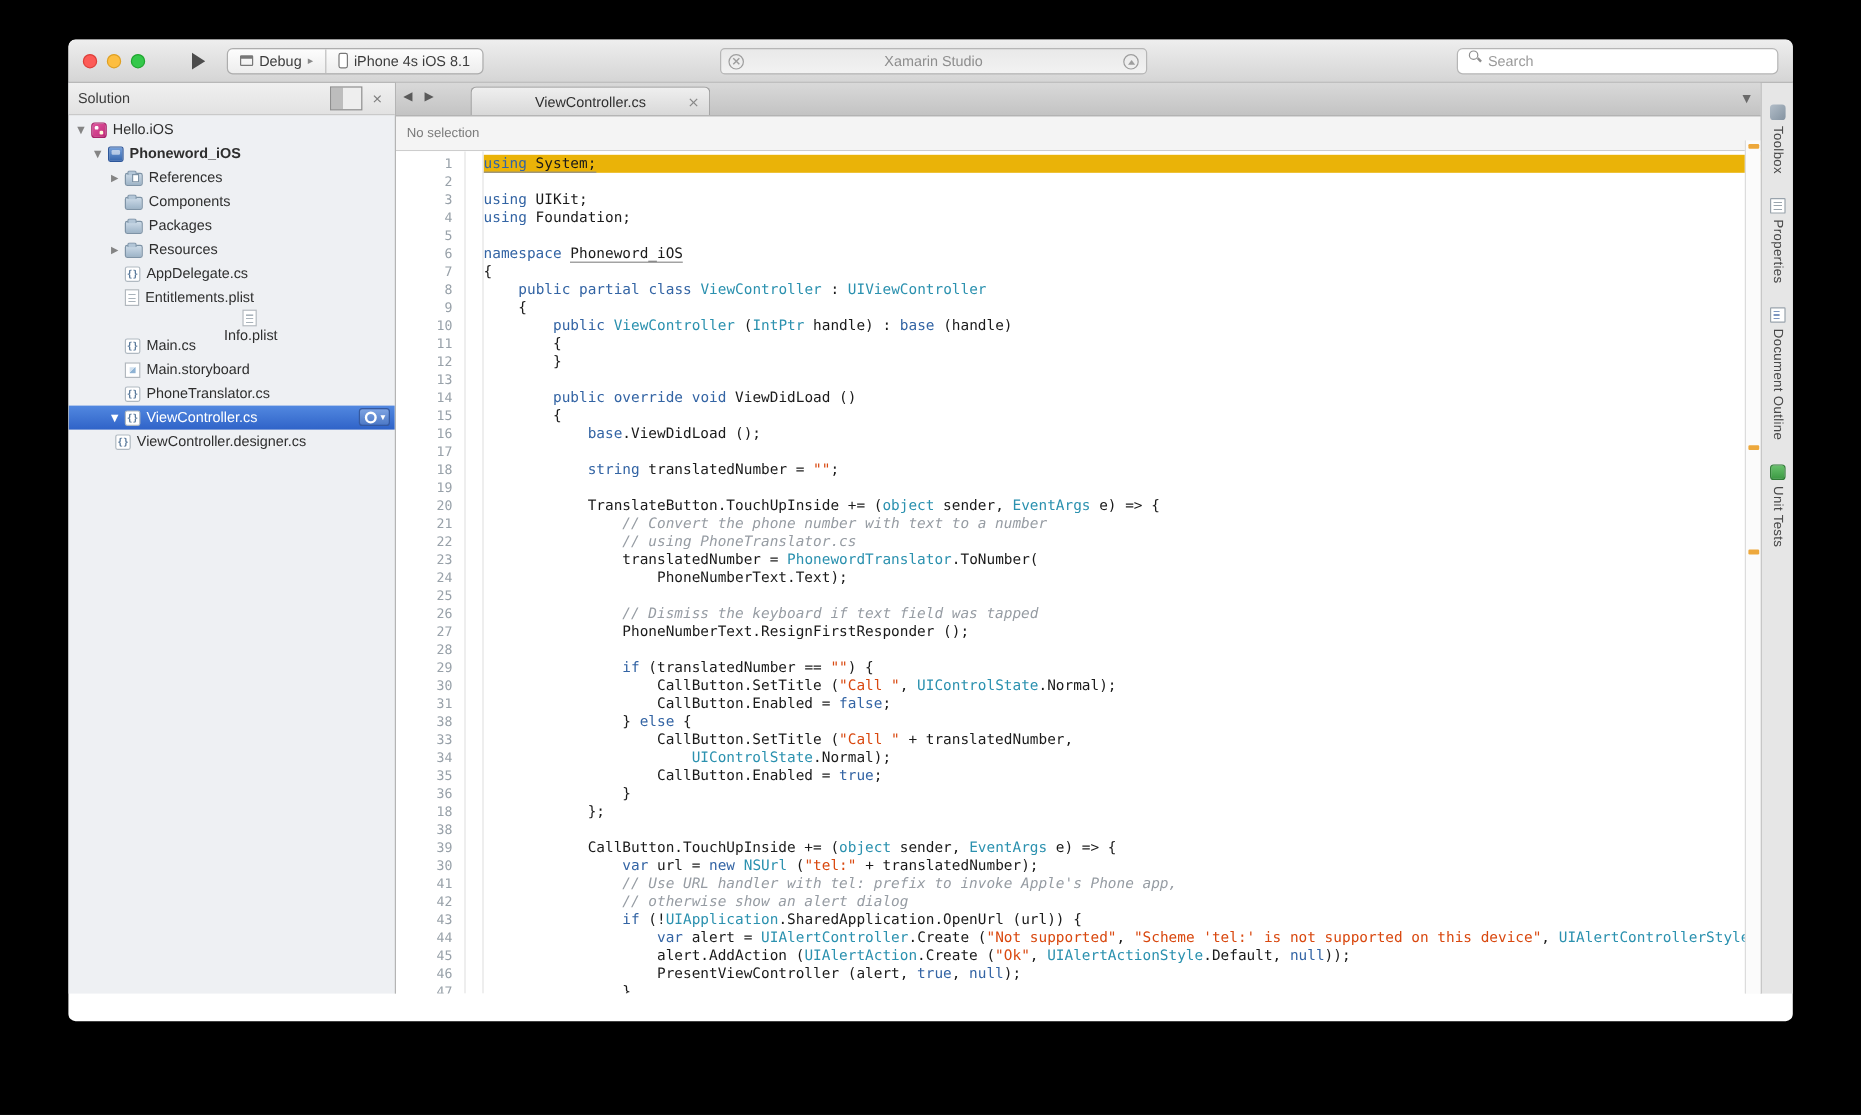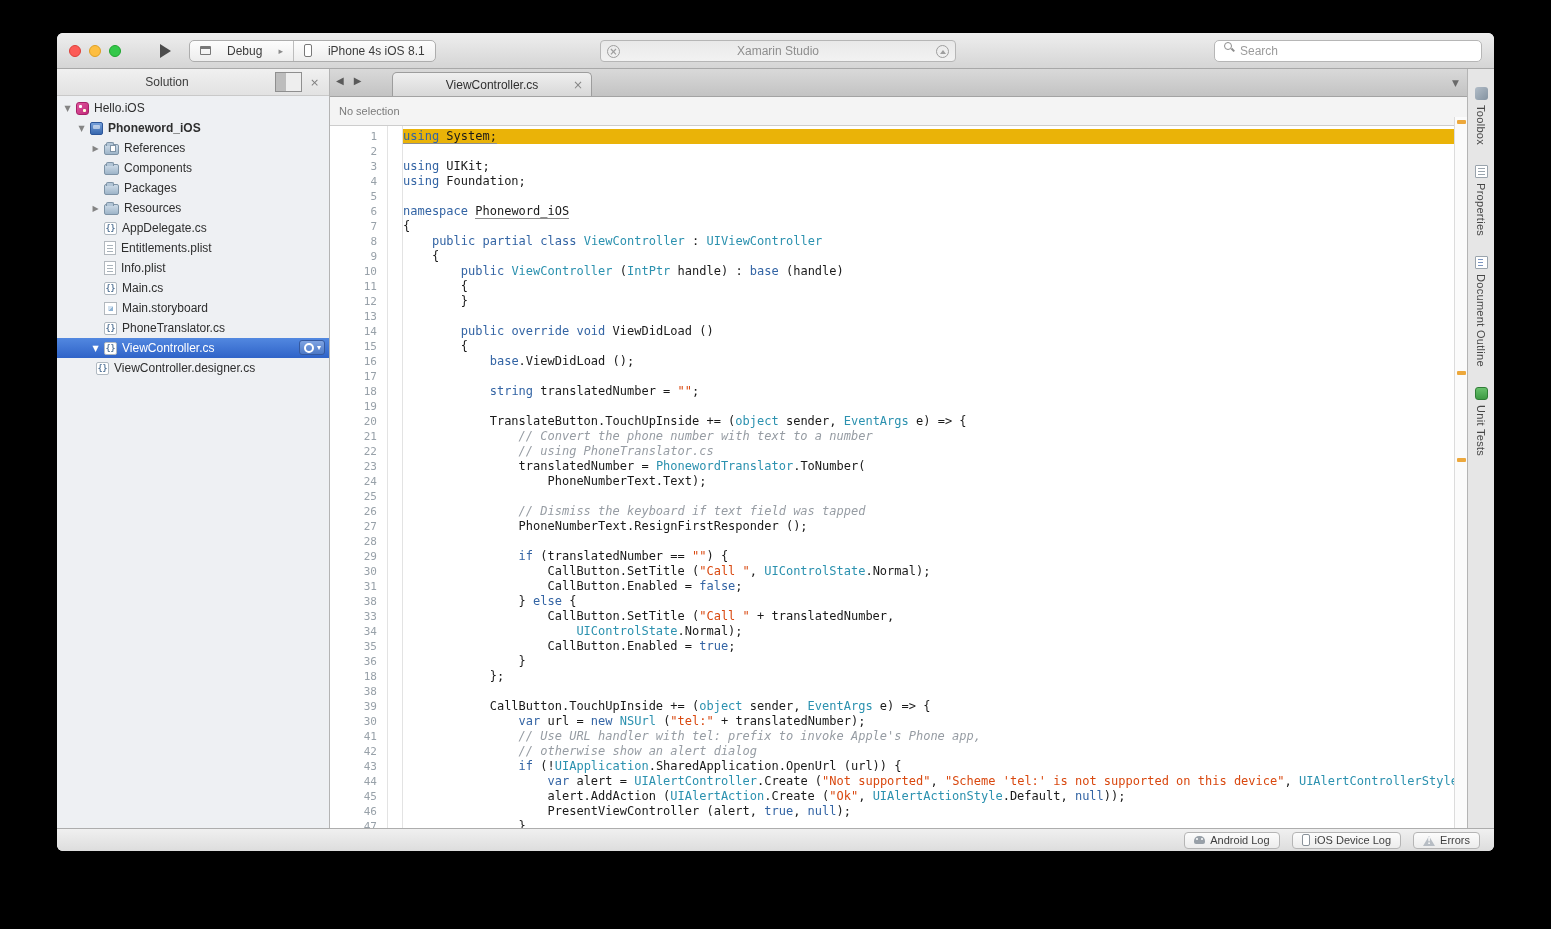--- a/index.html
+++ b/index.html
@@ -15,21 +15,21 @@
     display:flex; align-items:center; }
   .traffic { display:flex; gap:8px; margin-left:12px; }
   .tl { width:12px; height:12px; border-radius:50%; }
   .tl.red { background:#fc5b57; border:1px solid #dd3f39; }
   .tl.yellow { background:#fdbe41; border:1px solid #dfa023; }
   .tl.green { background:#34c84a; border:1px solid #1fa62f; }
   .run-btn { margin-left:32px; width:24px; height:20px; display:flex; align-items:center; justify-content:center; }
   .run-icon { width:0; height:0; border-left:11px solid #4c4c4c; border-top:7px solid transparent; border-bottom:7px solid transparent; }
   .target-select { margin-left:12px; display:flex; align-items:stretch; height:22px;
     border:1px solid #adadad; border-radius:5px; background:linear-gradient(180deg,#fdfdfd,#ededed); overflow:hidden; }
-  .seg { display:flex; align-items:center; gap:16px; padding:0 10px; font-size:12px; color:#3c3c3c; }
+  .seg { display:flex; align-items:center; gap:5px; padding:0 10px; font-size:12px; color:#3c3c3c; }
   .seg + .seg { border-left:1px solid #bdbdbd;text-align:center; }
   .win-glyph { width:11px; height:9px; border:1px solid #787878; border-top:3px solid #787878; border-radius:1px; }
   .phone-glyph { width:8px; height:13px; border:1px solid #787878; border-radius:2px; background:#fff; }
   .chev { font-family:"DejaVu Sans",sans-serif; font-size:9px; color:#8a8a8a; }
   .statusbox { position:absolute; left:543px; top:7px; width:356px; height:22px;
     border:1px solid #b6b6b6; border-radius:4px; background:linear-gradient(180deg,#e9e9e9,#f2f2f2);
     display:flex; align-items:center; padding:0 6px; }
   .status-text { flex:1; text-align:center; font-size:12px; color:#8e8e8e; }
   .ring { width:13px; height:13px; border:1px solid #9e9e9e; border-radius:50%; position:relative; flex:none; }
   .ring.x::before { content:"×"; position:absolute; left:0; right:0; top:-1px; text-align:center;
@@ -46,21 +46,21 @@
   .searchbox input { border:none; outline:none; flex:1; font-size:12px; background:transparent; color:#333; }
   .searchbox input::placeholder { color:#9b9b9b; }
 
   
   .content { display:flex; height:759px; }
 
   
   .pad { width:273px; flex:none; background:#eef0f3; border-right:1px solid #b4b4b4; display:flex; flex-direction:column; }
   .pad-header { height:27px; background:linear-gradient(180deg,#f0f0f0,#e2e2e2); border-bottom:1px solid #c9c9c9;
     display:flex; align-items:center; padding:0 8px; }
-  .pad-title { font-size:12px; color:#3c3c3c; flex:1;text-align:center; }
+  .pad-title { font-size:12px; color:#3c3c3c; flex:1; }
   .pad-btn { width:13px; height:13px; margin-left:6px; color:#7d7d7d; font:11px/13px "DejaVu Sans",sans-serif; text-align:center; }
   .pad-btn.dock { border:1px solid #8f8f8f; background:linear-gradient(90deg,#bdbdbd 40%,#eee 40%); }
   .tree { padding-top:2px; overflow:hidden; }
   .tree-row { height:20px; display:flex; align-items:center; font-size:12px; color:#2e2e2e; position:relative; white-space:nowrap; }
   .tree-row.selected { background:linear-gradient(180deg,#5288e0,#2f63c8); color:#fff; }
   .arrow { width:13px; flex:none; text-align:center; font-family:"DejaVu Sans",sans-serif; font-size:8px; color:#848484; }
   .tree-row.selected .arrow { color:#fff; }
   .tlabel.bold { font-weight:bold; }
 
   .ticon { flex:none; position:relative; margin:0 5px 0 2px; }
@@ -223,21 +223,21 @@
           <div class="tree-row" style="padding-left: 32px;">
             <span class="arrow"></span>
             <span class="ticon code-file-icon"></span>
             <span class="tlabel">AppDelegate.cs</span>
           </div>
           <div class="tree-row" style="padding-left: 32px;">
             <span class="arrow"></span>
             <span class="ticon plist-file-icon"></span>
             <span class="tlabel">Entitlements.plist</span>
           </div>
-          <div class="tree-row" style="padding-left: 32px;">
+          <div class="tree-row" style="padding-left: 32px; flex-direction: column;">
             <span class="arrow"></span>
             <span class="ticon plist-file-icon"></span>
             <span class="tlabel">Info.plist</span>
           </div>
           <div class="tree-row" style="padding-left: 32px;">
             <span class="arrow"></span>
             <span class="ticon code-file-icon"></span>
             <span class="tlabel">Main.cs</span>
           </div>
           <div class="tree-row" style="padding-left: 32px;">
@@ -352,30 +352,14 @@
           <span class="dock-icon document-outline-icon"></span>
           <span class="dock-label">Document Outline</span>
         </div>
         <div class="dock-tab">
           <span class="dock-icon unit-tests-icon"></span>
           <span class="dock-label">Unit Tests</span>
         </div>
       </div>
   </div>
 
-  <div class="bottombar">
-    <div style="display:flex;gap:12px;">
-        <div class="bb-btn">
-          <span class="bb-icon android-icon"></span>
-          <span>Android Log</span>
-        </div>
-        <div class="bb-btn">
-          <span class="bb-icon device-icon"></span>
-          <span>iOS Device Log</span>
-        </div>
-        <div class="bb-btn">
-          <span class="bb-icon errors-icon"></span>
-          <span>Errors</span>
-        </div>
-      </div>
-  </div>
 
 </div>
 
 </body></html>

